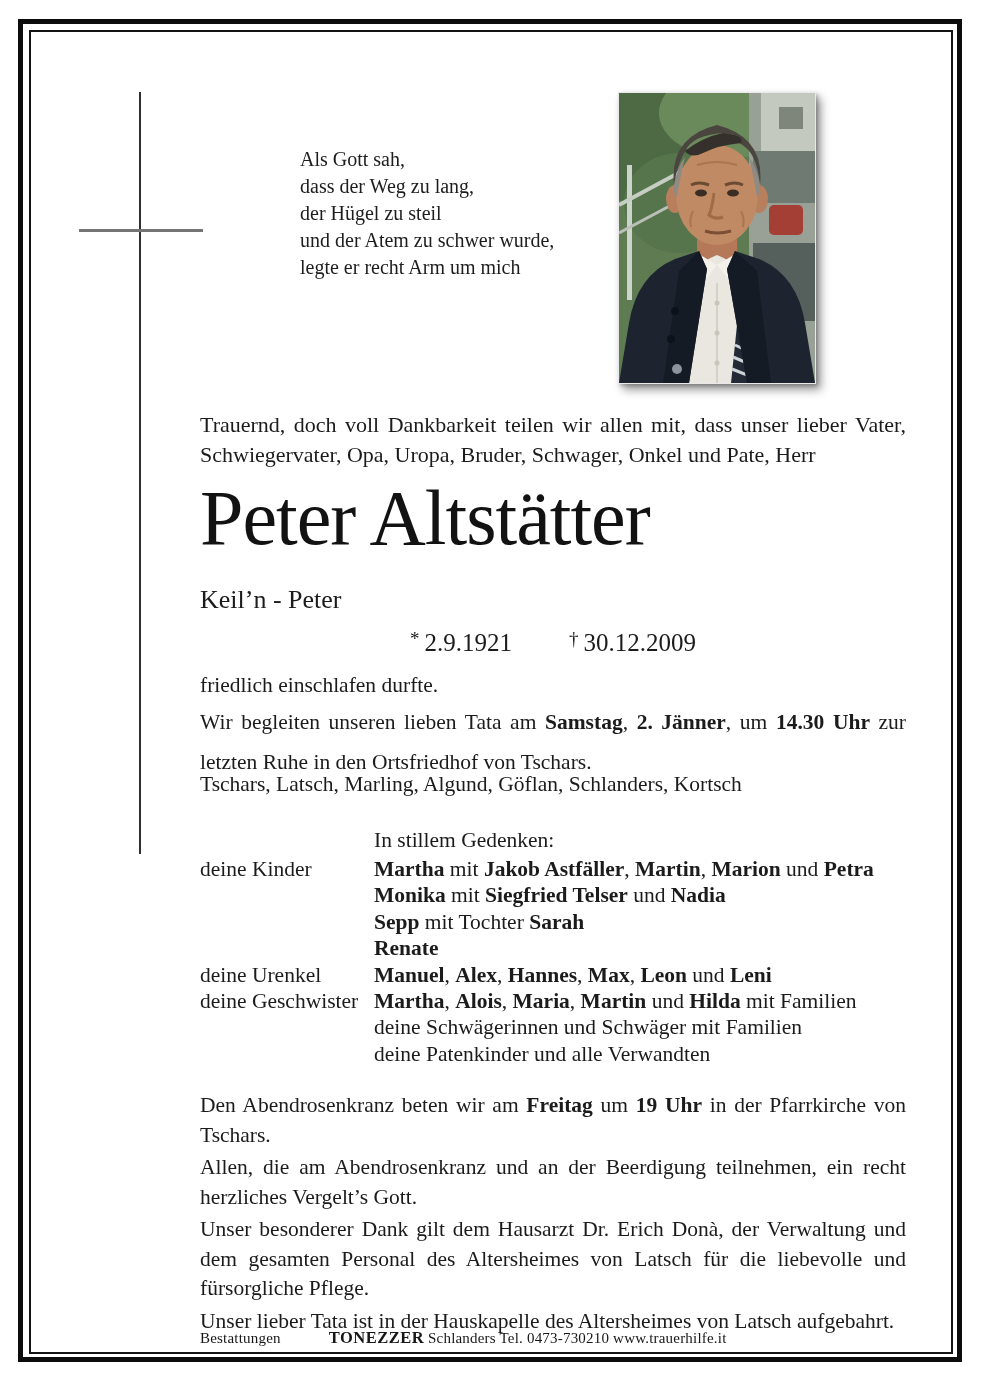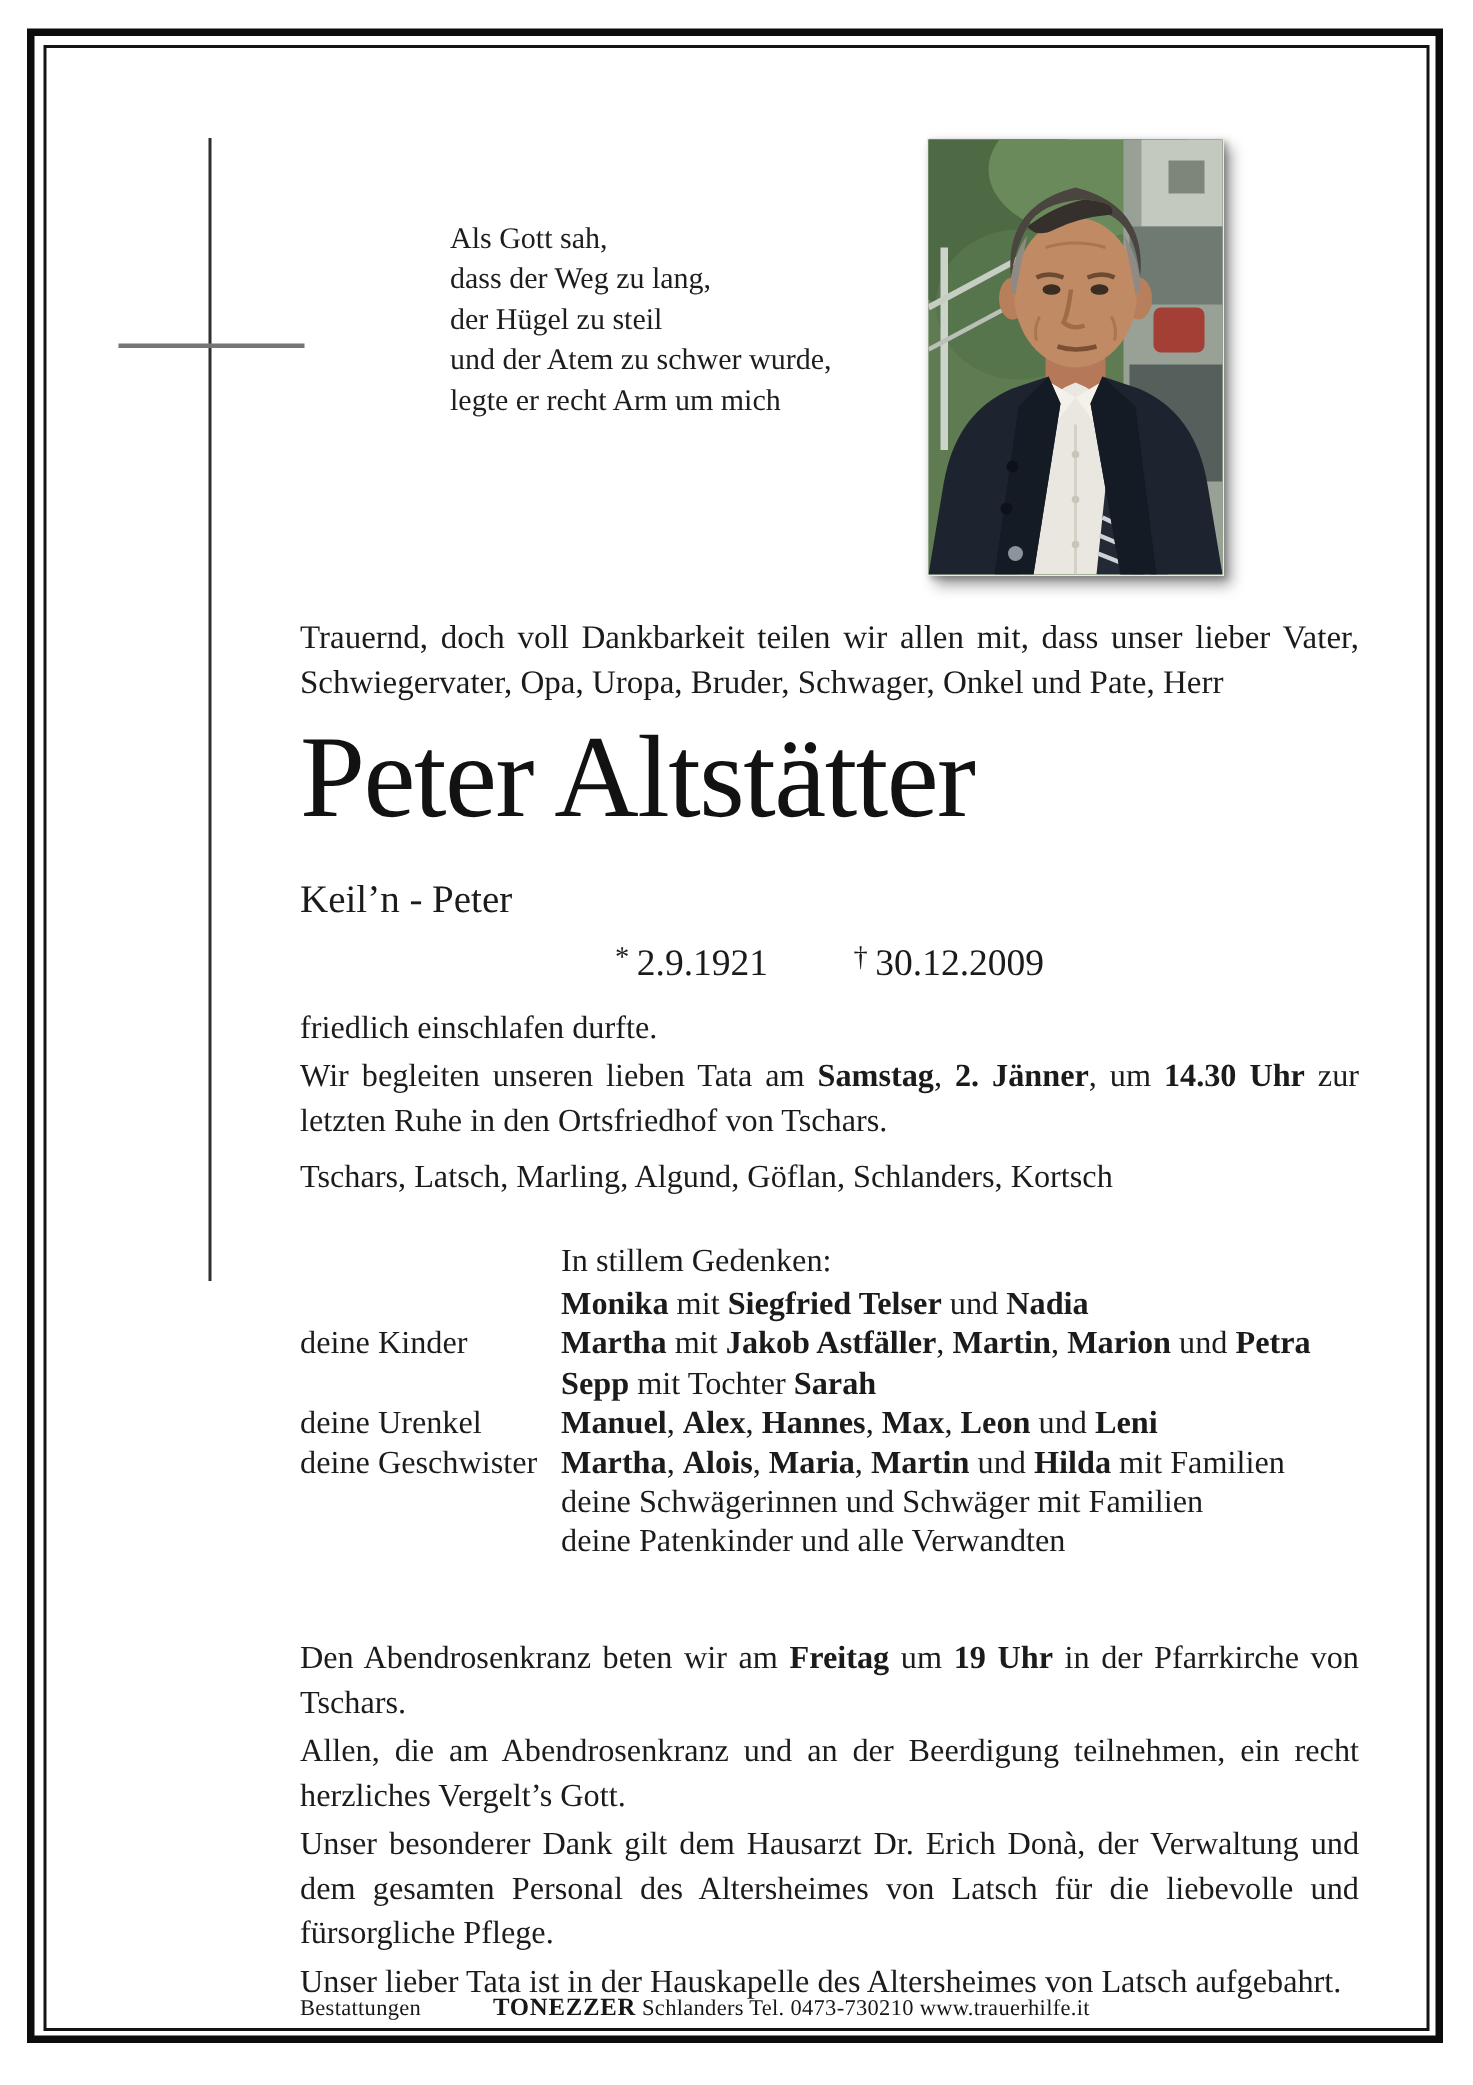--- a/index.html
+++ b/index.html
@@ -43,21 +43,21 @@
   .intro{top:410px;font-size:22px;line-height:30px;text-align:justify;}
   .deceased-name{
     top:477px;text-align:left;font-size:78px;line-height:1.05;
     letter-spacing:-1px;color:#121212;white-space:nowrap;
   }
   .nickname{top:585px;text-align:left;font-size:26px;}
   .dates{top:628px;display:flex;justify-content:center;gap:57px;font-size:25px;}
   .date-item{white-space:nowrap;}
   .date-symbol{font-size:19px;vertical-align:6px;margin-right:5px;}
   .peaceful{top:671px;font-size:21.5px;line-height:29px;}
-  .funeral{top:702px;font-size:21.5px;line-height:30px;text-align:justify;}
+  .funeral{top:702px;font-size:21.5px;line-height:40px;text-align:justify;}
   .places{top:772px;font-size:21.5px;}
   .gedenken-heading{top:828px;left:174px !important;width:auto !important;font-size:21.5px;}
   .family{top:857px;}
   .family-row{display:flex;min-height:26.4px;align-items:baseline;}
   .family-label{width:174px;flex:0 0 174px;font-size:21.5px;}
   .family-names{flex:1;font-size:21.5px;}
   .bottom-block{top:1091px;}
   .bottom-block p{position:static;font-size:21.5px;line-height:29.5px;margin:0 0 3px 0;text-align:justify;}
   .footer-line{top:1328px;font-size:15px;letter-spacing:0.2px;color:#171717;}
   .bold{font-weight:700;}
@@ -163,30 +163,34 @@
     <div class="peaceful">friedlich einschlafen durfte.</div>
 
     <div class="funeral"><span>Wir begleiten unseren lieben Tata am </span><span class="bold">Samstag</span><span>, </span><span class="bold">2. Jänner</span><span>, um </span><span class="bold">14.30 Uhr</span><span> zur letzten Ruhe in den Ortsfriedhof von Tschars.</span></div>
 
     <div class="places">Tschars, Latsch, Marling, Algund, Göflan, Schlanders, Kortsch</div>
 
     <div class="gedenken-heading">In stillem Gedenken:</div>
 
     <div class="family">
       <div class="family-row">
-        <div class="family-label"></div>
-        <div class="family-names"><span class="bold">Monika</span><span> mit </span><span class="bold">Siegfried Telser</span><span> und </span><span class="bold">Nadia</span></div>
-      </div>
-      <div class="family-row">
         <div class="family-label">deine Kinder</div>
         <div class="family-names"><span class="bold">Martha</span><span> mit </span><span class="bold">Jakob Astfäller</span><span>, </span><span class="bold">Martin</span><span>, </span><span class="bold">Marion</span><span> und </span><span class="bold">Petra</span></div>
       </div>
       <div class="family-row">
         <div class="family-label"></div>
+        <div class="family-names"><span class="bold">Monika</span><span> mit </span><span class="bold">Siegfried Telser</span><span> und </span><span class="bold">Nadia</span></div>
+      </div>
+      <div class="family-row">
+        <div class="family-label"></div>
         <div class="family-names"><span class="bold">Sepp</span><span> mit Tochter </span><span class="bold">Sarah</span></div>
+      </div>
+      <div class="family-row">
+        <div class="family-label"></div>
+        <div class="family-names"><span class="bold">Renate</span></div>
       </div>
       <div class="family-row">
         <div class="family-label">deine Urenkel</div>
         <div class="family-names"><span class="bold">Manuel</span><span>, </span><span class="bold">Alex</span><span>, </span><span class="bold">Hannes</span><span>, </span><span class="bold">Max</span><span>, </span><span class="bold">Leon</span><span> und </span><span class="bold">Leni</span></div>
       </div>
       <div class="family-row">
         <div class="family-label">deine Geschwister</div>
         <div class="family-names"><span class="bold">Martha</span><span>, </span><span class="bold">Alois</span><span>, </span><span class="bold">Maria</span><span>, </span><span class="bold">Martin</span><span> und </span><span class="bold">Hilda</span><span> mit Familien</span></div>
       </div>
       <div class="family-row">

